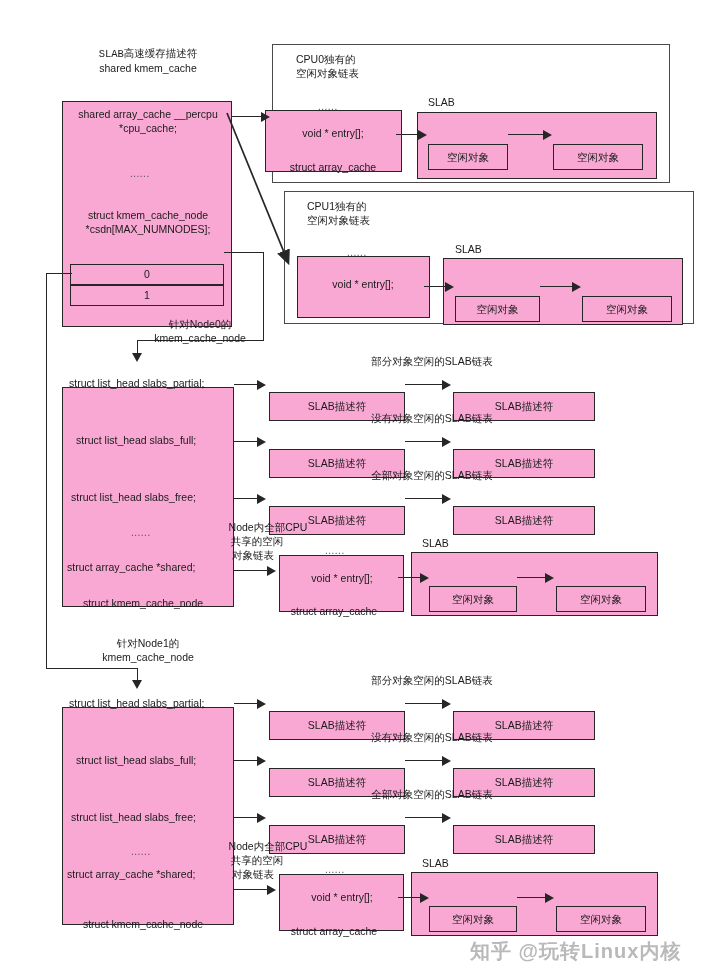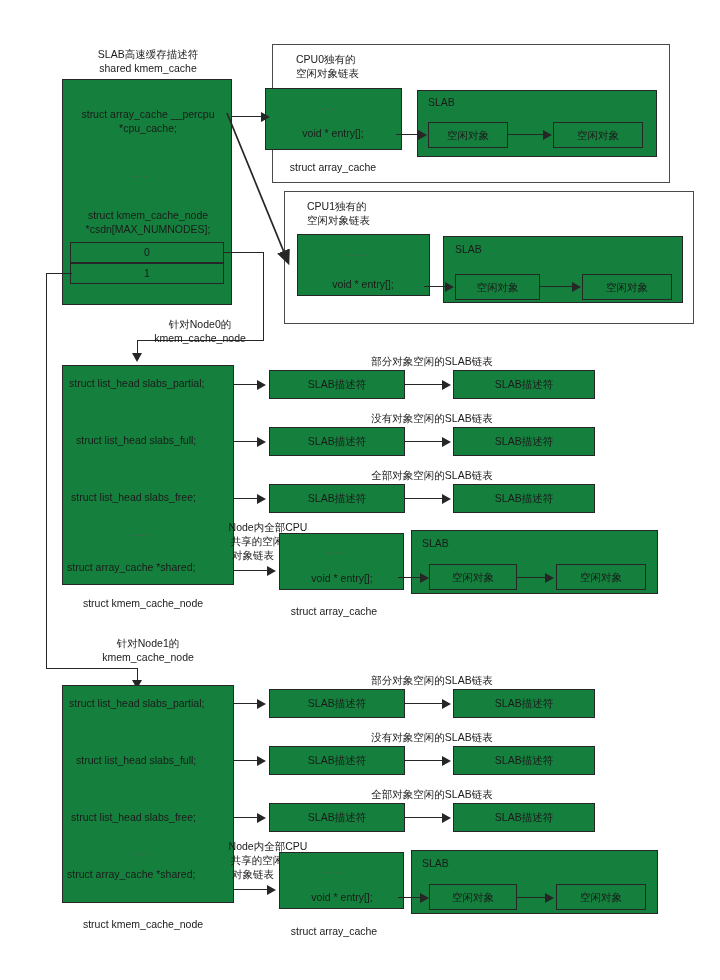--- a/index.html
+++ b/index.html
@@ -14,21 +14,22 @@
     height:980px;
     overflow:hidden;
     background:#fff;
   }
 
   
   .box{
     position:absolute;
     box-sizing:border-box;
     border:1.6px solid #262626;
-    background:#15803d;
+    background:#f9a8d4;
+    margin-top:22px;
   }
   .frame{
     position:absolute;
     box-sizing:border-box;
     border:1.5px solid #4a4a4a;
     background:transparent;
   }
   .lbl{
     position:absolute;
     font-size:10.5px;
@@ -88,26 +89,26 @@
     color:#dcdcdc;
     font-family:"Liberation Serif","DejaVu Serif",serif;
     letter-spacing:.6px;
   }
 </style>
 </head>
 <body>
 
 <div id="canvas">
 
-  <div class="lbl c" style="left:148px;top:48px;">SLAB高速缓存描述符</div>
+  <div class="lbl c" style="left:148px;top:48px;font-family:Liberation Mono, monospace;">SLAB高速缓存描述符</div>
   <div class="lbl c" style="left:148px;top:62px;">shared kmem_cache</div>
 
   <div class="box" style="left:62px;top:79px;width:170px;height:226px;"></div>
 
-  <div class="lbl c" style="left:148px;top:108px;">struct array_cache __percpu</div>
+  <div class="lbl c" style="left:148px;top:108px;">shared array_cache __percpu</div>
   <div class="lbl c" style="left:148px;top:122px;">*cpu_cache;</div>
   <div class="dots" style="left:130px;top:168px;">......</div>
   <div class="lbl c" style="left:148px;top:209px;">struct kmem_cache_node</div>
   <div class="lbl c" style="left:148px;top:223px;">*csdn[MAX_NUMNODES];</div>
 
   <div class="box ctr" style="left:70px;top:242px;width:154px;height:21px;">0</div>
   <div class="box ctr" style="left:70px;top:263px;width:154px;height:21px;">1</div>
 
   <div class="frame" style="left:272px;top:44px;width:398px;height:139px;"></div>
   <div class="lbl" style="left:296px;top:53px;">CPU0独有的</div>
@@ -275,14 +276,15 @@
 
   <div class="box" style="left:411px;top:850px;width:247px;height:64px;"></div>
   <div class="lbl" style="left:422px;top:857px;">SLAB</div>
   <div class="box ctr" style="left:429px;top:884px;width:88px;height:26px;">空闲对象</div>
   <div class="box ctr" style="left:556px;top:884px;width:90px;height:26px;">空闲对象</div>
   <div class="hl" style="left:398px;top:897px;width:23px;"></div>
   <div class="arr-r" style="left:420px;top:893px;"></div>
   <div class="hl" style="left:517px;top:897px;width:29px;"></div>
   <div class="arr-r" style="left:545px;top:893px;"></div>
 
+  <div class="wm" style="left:470px;top:938px;font-size:20px;">知乎 @玩转Linux内核</div>
 
 </div>
 
 </body></html>

